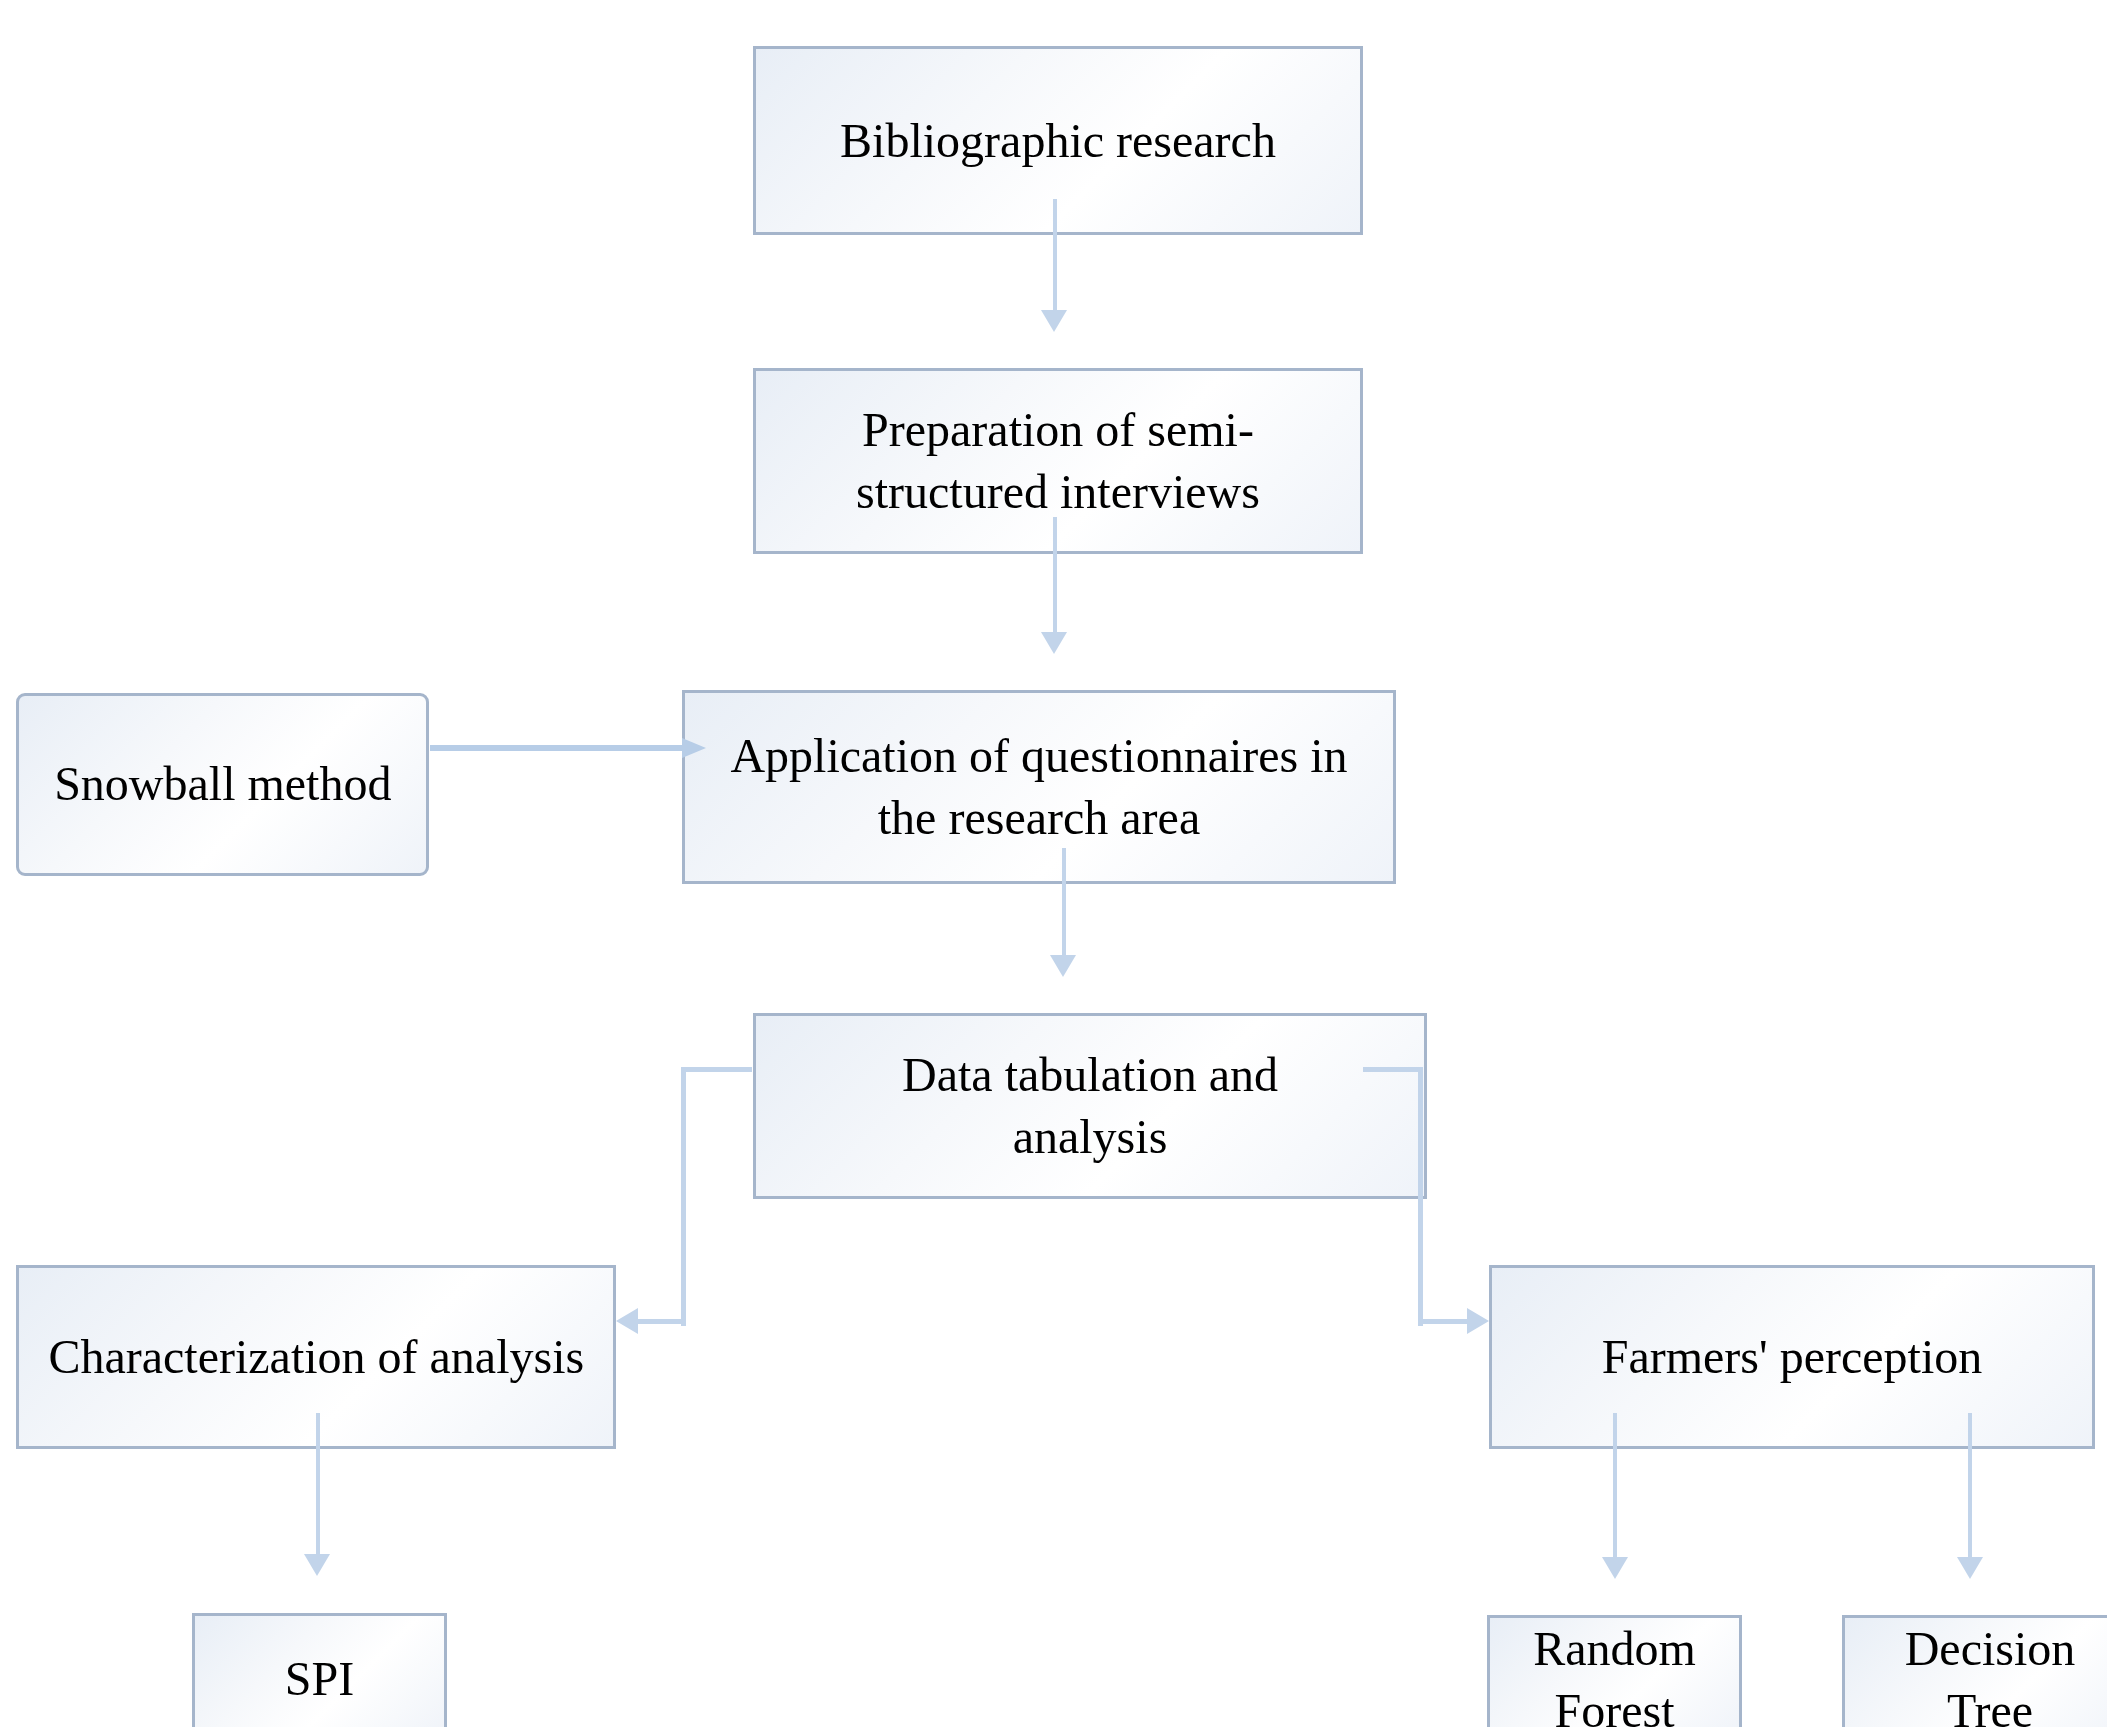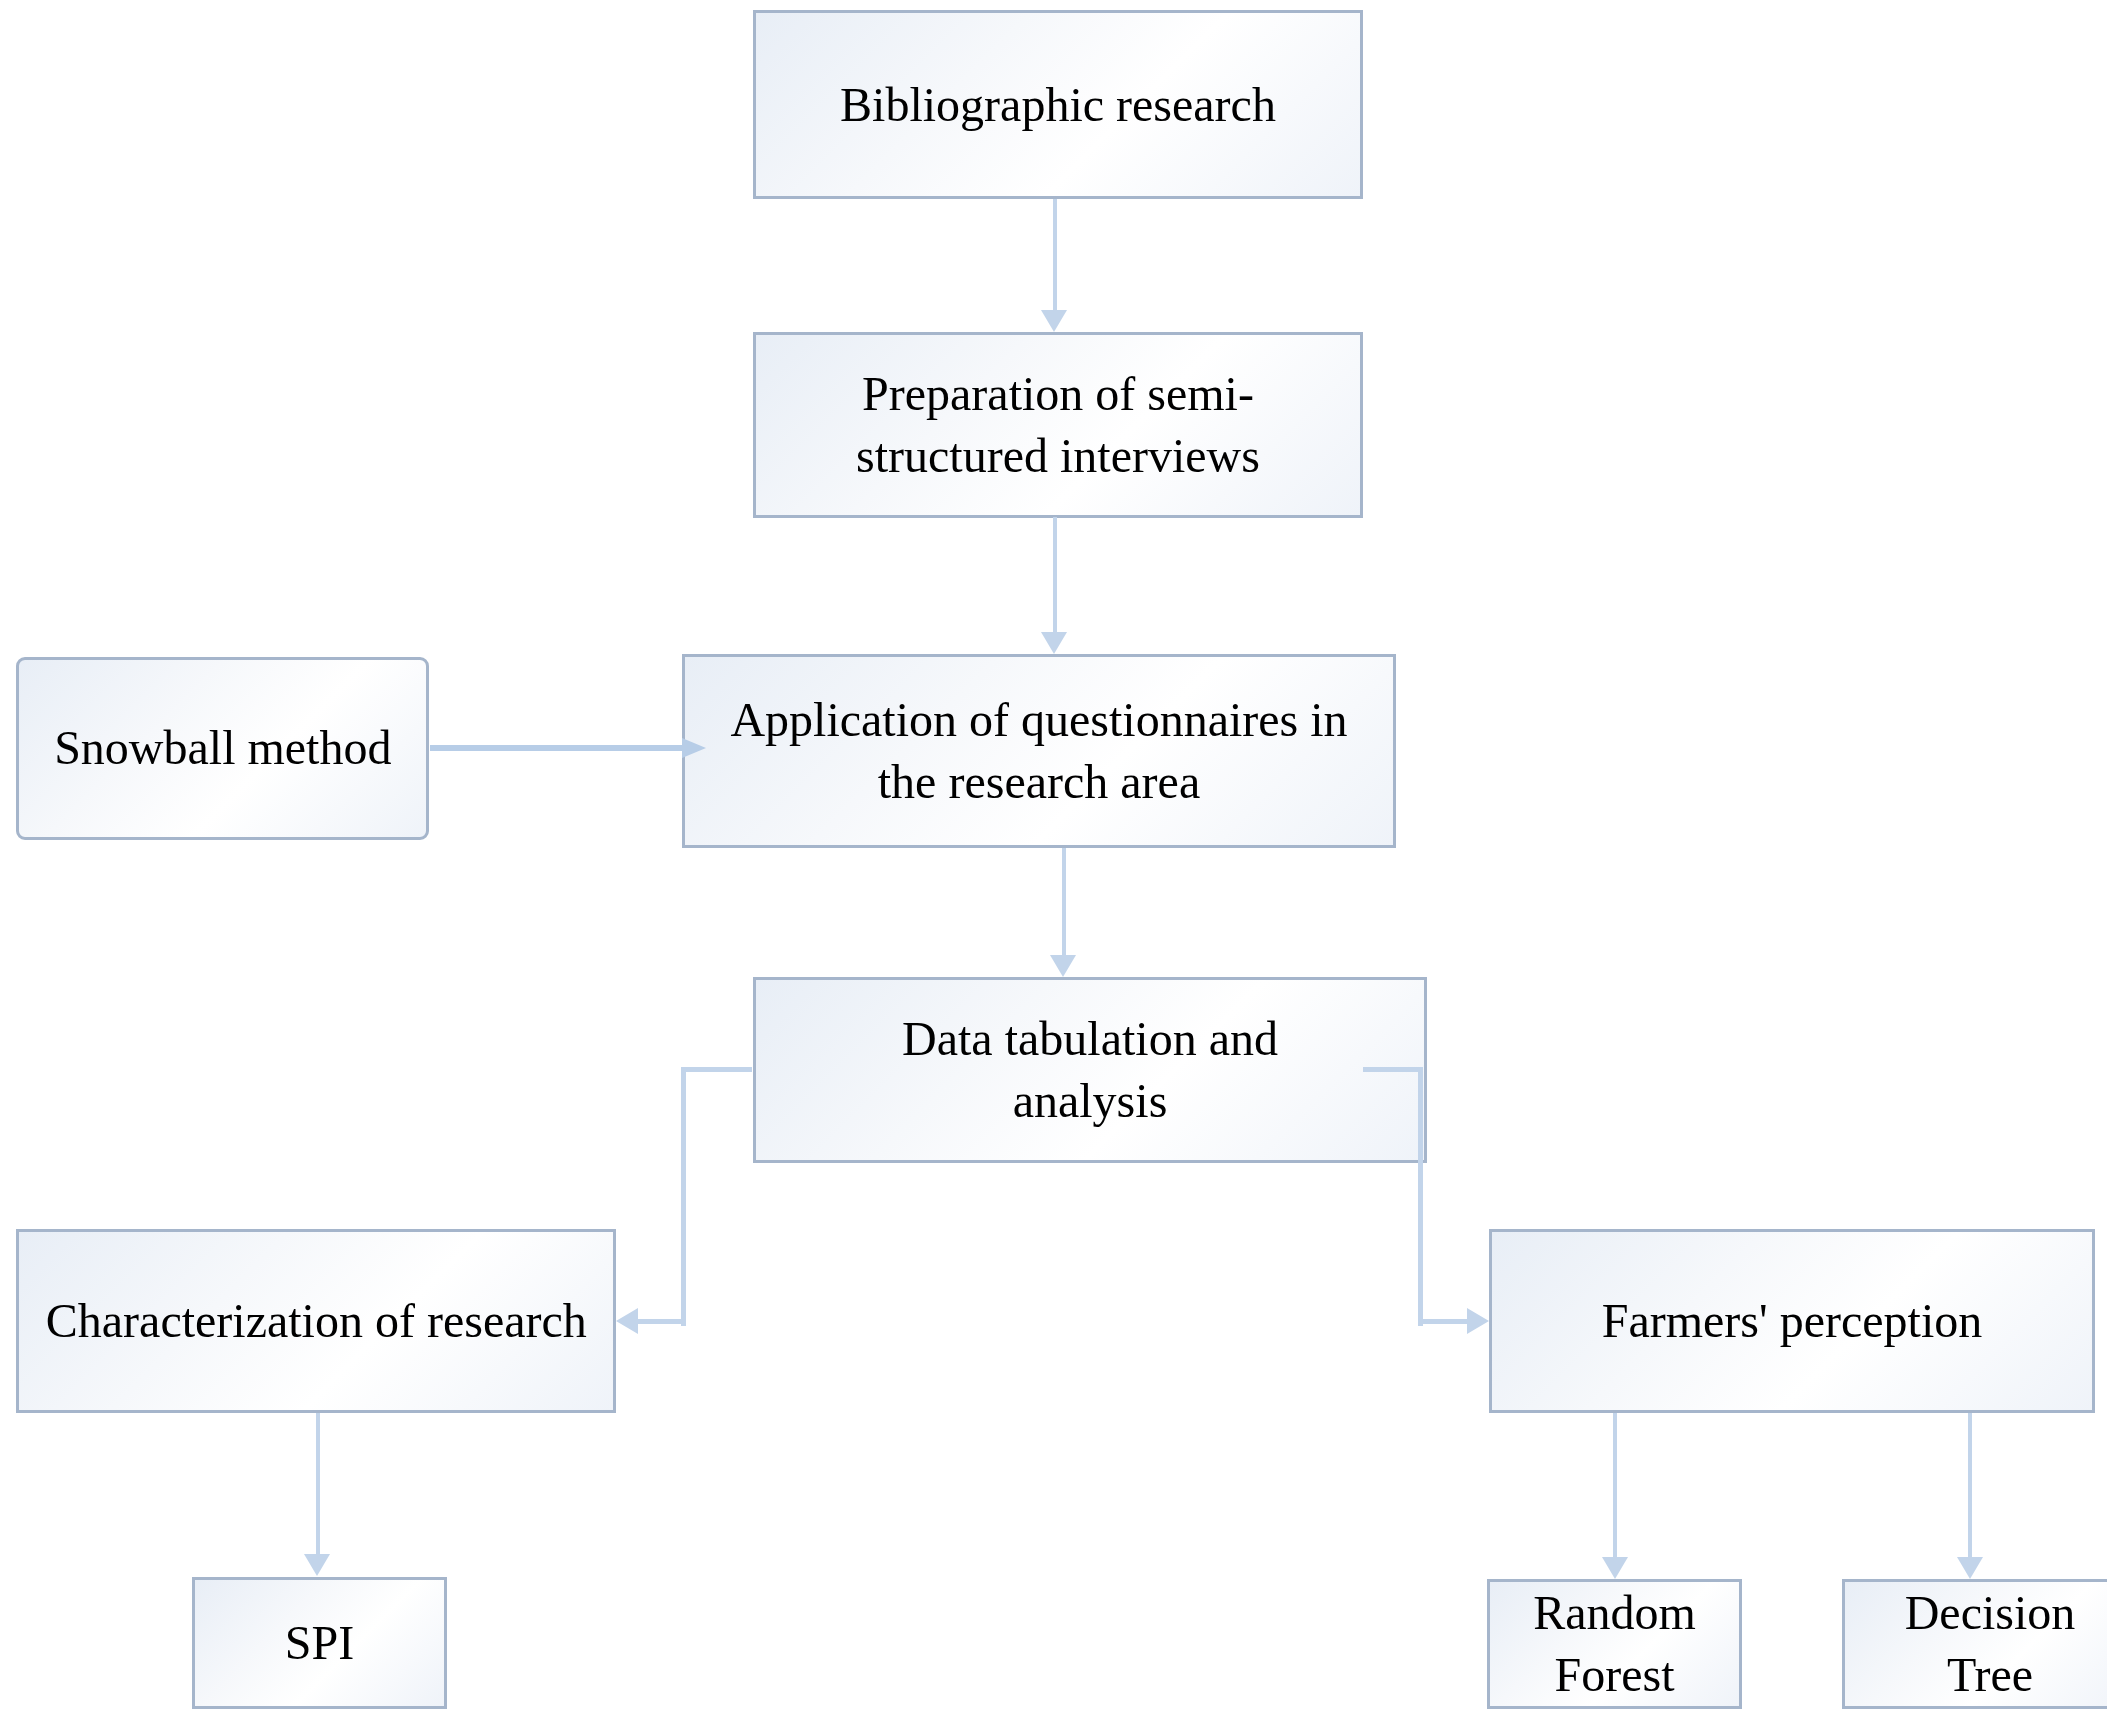--- a/index.html
+++ b/index.html
@@ -19,20 +19,21 @@
   }
   .node{
     position:absolute;
     box-sizing:border-box;
     border:3px solid var(--border);
     background:linear-gradient(135deg,#e8eef6 0%,#f6f8fb 35%,#ffffff 60%,#eff3f9 100%);
     display:flex;
     align-items:center;
     justify-content:center;
     text-align:center;
+    margin-top:36px;
   }
   .node-label{
     font-size:48px;
     line-height:1.3;
     color:var(--ink);
     white-space:pre-line;
     padding:0 7.4px;
   }
   .vshaft{position:absolute;width:3.7px;background:var(--arrow);}
   .hseg{position:absolute;height:4.5px;background:var(--arrow);}
@@ -73,21 +74,21 @@
     <span class="node-label">Application of questionnaires in
 the research area</span>
   </div>
 
   <div class="node" style="left:753px;top:977px;width:674px;height:186px;">
     <span class="node-label">Data tabulation and
 analysis</span>
   </div>
 
   <div class="node" style="left:16.3px;top:1229px;width:600px;height:184px;">
-    <span class="node-label">Characterization of research</span>
+    <span class="node-label">Characterization of analysis</span>
   </div>
 
   <div class="node" style="left:1489px;top:1229px;width:606px;height:184px;">
     <span class="node-label">Farmers' perception</span>
   </div>
 
   <div class="node" style="left:192px;top:1577px;width:255px;height:132px;">
     <span class="node-label">SPI</span>
   </div>
 

